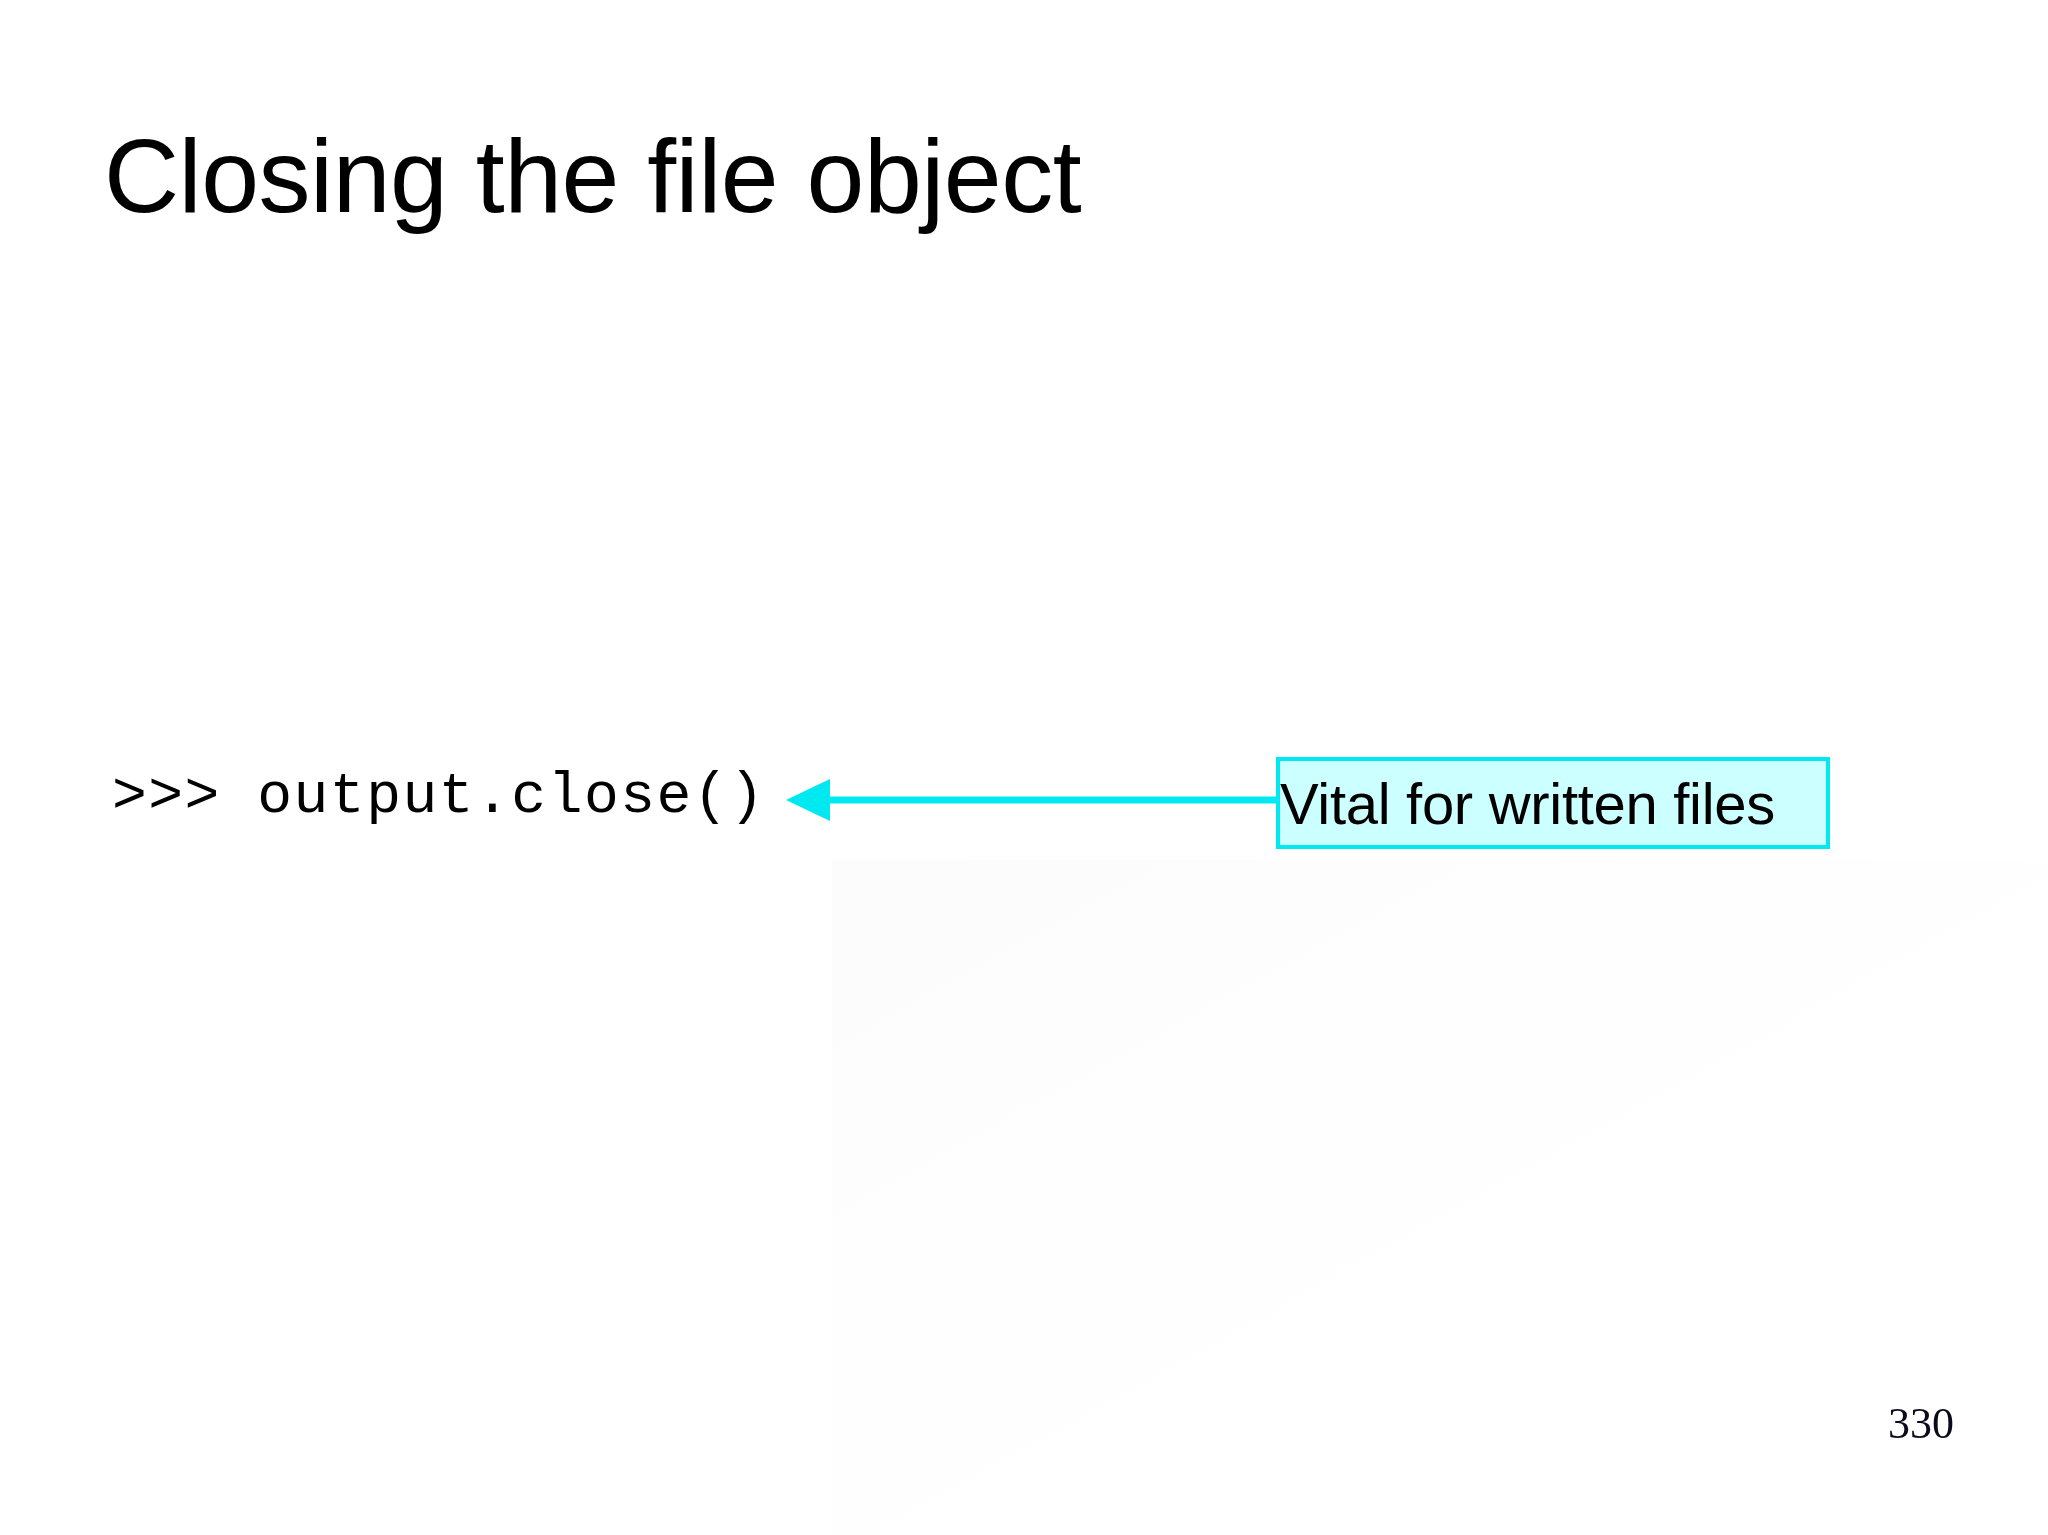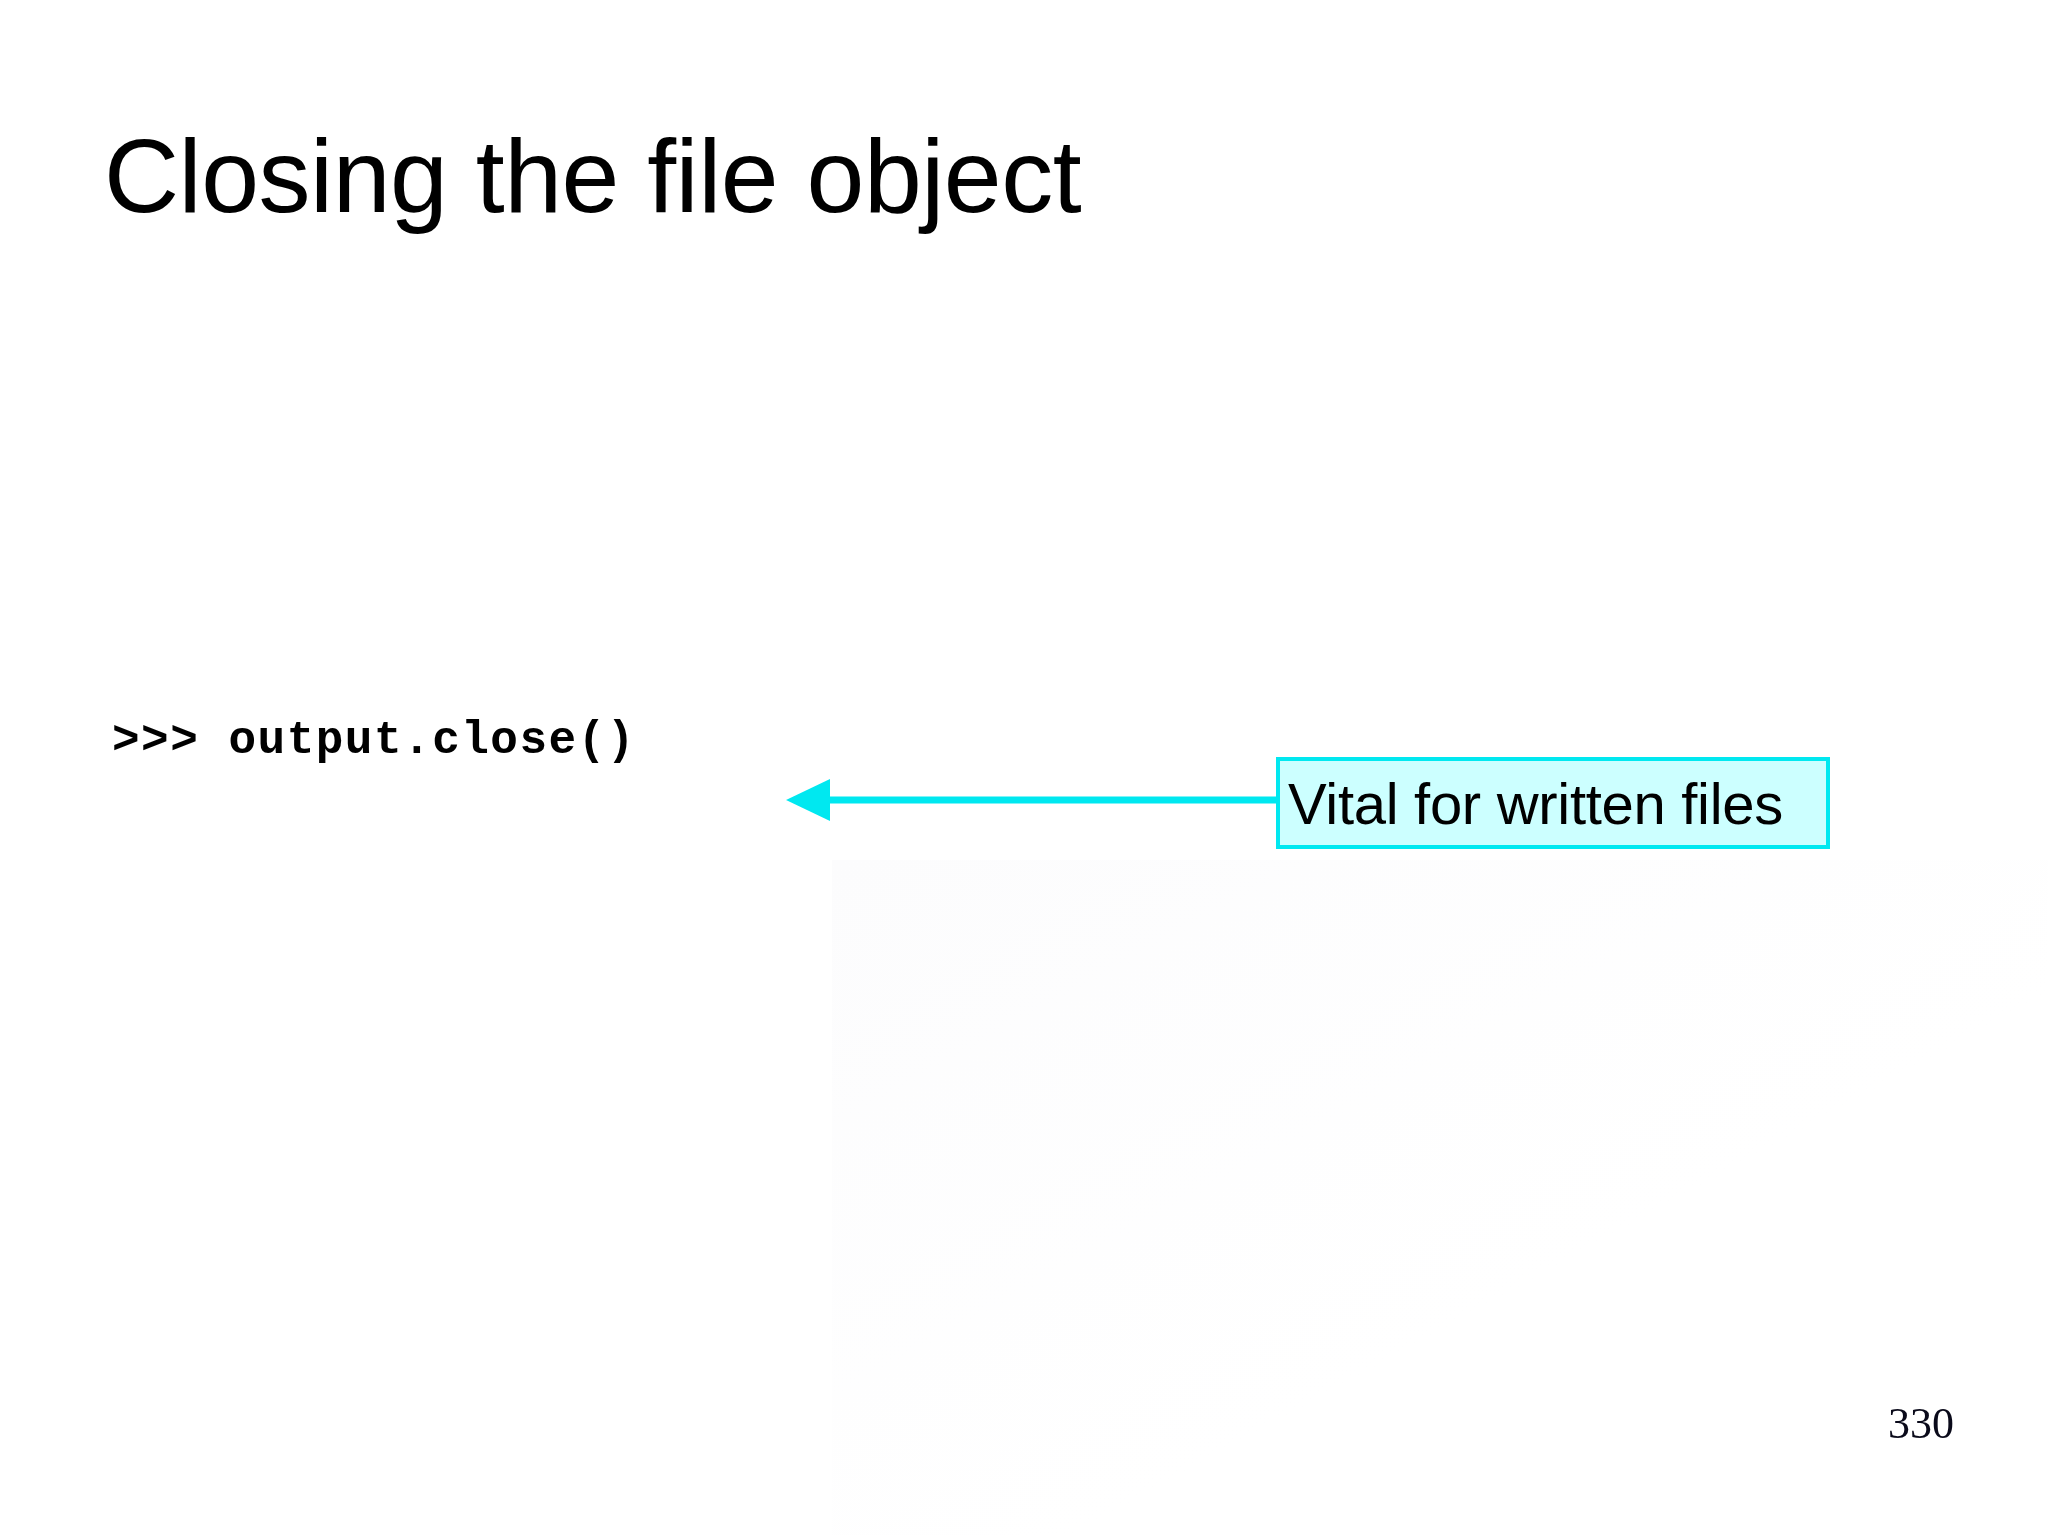--- a/index.html
+++ b/index.html
@@ -36,24 +36,24 @@
     font-weight: 400;
     line-height: 1.12;
     color: #000000;
     white-space: nowrap;
     letter-spacing: -0.5px;
     text-align: center;
   }
   .code-line {
     position: absolute;
     left: 112px;
-    top: 718px;
+    top: 768px;
     font-family: "Liberation Mono", "DejaVu Sans Mono", monospace;
-    font-size: 46px;
-    font-weight: 700;
+    font-size: 58px;
+    font-weight: 400;
     line-height: 1.0;
     color: #000000;
     white-space: pre;
     letter-spacing: 1.5px;
   }
   .annotation-arrow {
     position: absolute;
     left: 780px;
     top: 770px;
     width: 510px;
@@ -72,21 +72,21 @@
     display: flex;
     align-items: center;
     justify-content: flex-start;
   }
   .callout-text {
     font-family: "Liberation Sans", sans-serif;
     font-size: 58px;
     font-weight: 400;
     color: #000000;
     white-space: nowrap;
-    padding-left: 8px;
+    padding-left: 0;
     letter-spacing: -0.3px;
   }
   .page-number {
     position: absolute;
     left: 1888px;
     top: 1398px;
     font-family: "Liberation Serif", serif;
     font-size: 44px;
     font-weight: 400;
     color: #0a0a1a;

